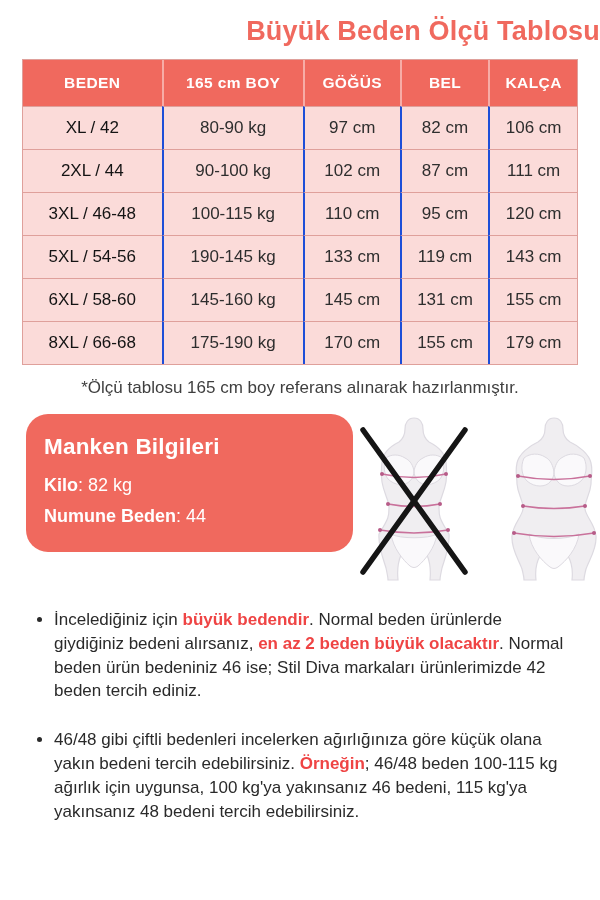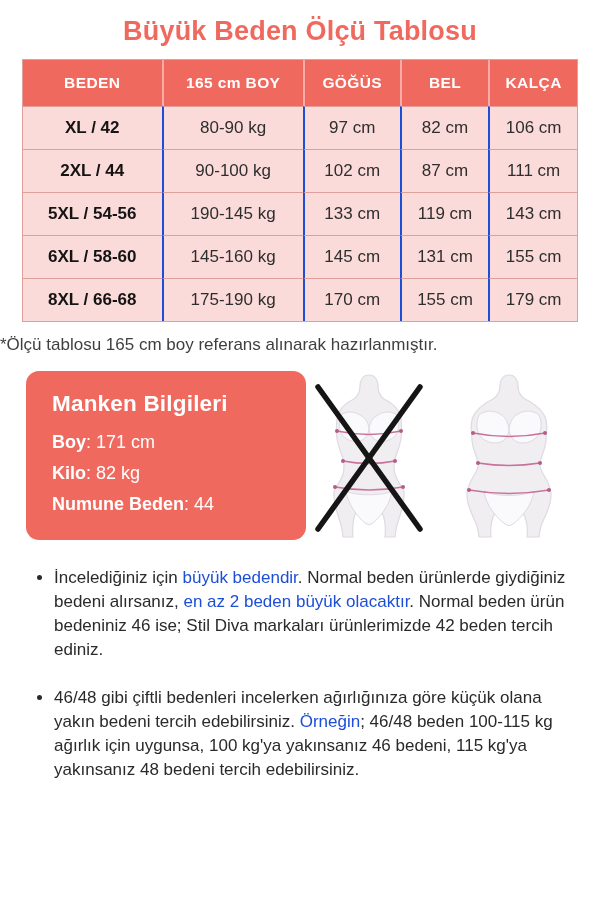--- a/index.html
+++ b/index.html
@@ -3,21 +3,21 @@
 <meta charset="utf-8">
 <style>
   html,body{margin:0;padding:0;background:#ffffff;}
   .page{
     width:600px;height:900px;box-sizing:border-box;
     font-family:"Liberation Sans","DejaVu Sans",sans-serif;
     background:#ffffff;overflow:hidden;
   }
   
   .title{
-    margin:16px 0 12px 0;text-align:center;
+    margin:16px 0 12px 0;text-align:right;
     font-size:27px;font-weight:800;letter-spacing:.2px;
     color:var(--accent,#F0695E);
   }
   
   table.size-table{
     width:556px;margin:0 auto;border-collapse:separate;border-spacing:0;
     border:1px solid var(--row-border,#DFA09B);table-layout:fixed;
   }
   table.size-table th{
     background:var(--accent,#F0695E);color:#ffffff;
@@ -27,56 +27,56 @@
   }
   table.size-table th:first-child{border-left:none;margin-left:17px;}
   table.size-table td{
     background:var(--row-pink,#FBDBD9);
     color:var(--text-body,#2E2E2E);
     font-size:17px;text-align:center;padding:11px 2px;
     border-top:1px solid var(--row-border,#DFA09B);
     border-left:2px solid #1d4ed8;
   }
   table.size-table td:first-child{
-    border-left:none;font-weight:700;color:#141414;font-size:17px;
+    border-left:none;font-weight:400;color:#141414;font-size:17px;
   }
   
   .footnote{
-    margin:13px 0 0 0;
+    margin:13px 0 0 0;text-align:center;
     font-size:17px;color:#3F3F3F;
   }
   
   .info-row{
     margin:16px 24px 0 26px;display:flex;align-items:flex-start;
   }
   .model-box{
-    width:280px;box-sizing:border-box;flex:0 0 auto;
+    width:327px;box-sizing:border-box;flex:0 0 auto;
     background:var(--accent,#F0695E);color:#ffffff;
-    border-radius:13px;padding:20px 26px 18px 26px;
+    border-radius:22px;padding:20px 26px 18px 18px;
   }
   .model-box h2{
     margin:0 0 12px 0;font-size:22.5px;font-weight:800;letter-spacing:.2px;
   }
   .model-box p{
     margin:5px 0;font-size:18px;line-height:1.45;font-weight:400;
   }
   .model-box p strong{font-weight:800;}
   .figures{
     flex:1;display:flex;justify-content:center;gap:14px;margin-top:0px;
   }
   .figures svg{display:block;}
   
   ul.notes{
     margin:26px 30px 0 32px;padding:0 0 0 22px;
     list-style:disc;
   }
   ul.notes li{
     font-size:17px;line-height:1.4;color:#2A2A2A;margin-bottom:25px;
   }
-  ul.notes li strong{font-weight:400;color:#1d4ed8;}
+  ul.notes li strong{font-weight:700;color:#ef4444;}
 </style>
 </head>
 <body>
 
 <div class="page">
 
   <h1 class="title">Büyük Beden Ölçü Tablosu</h1>
 
   <table class="size-table">
     <colgroup>
@@ -104,20 +104,27 @@
           <td>106 cm</td>
         </tr>
         <tr>
           <td>2XL / 44</td>
           <td>90-100 kg</td>
           <td>102 cm</td>
           <td>87 cm</td>
           <td>111 cm</td>
         </tr>
         <tr>
+          <td>3XL / 46-48</td>
+          <td>100-115 kg</td>
+          <td>110 cm</td>
+          <td>95 cm</td>
+          <td>120 cm</td>
+        </tr>
+        <tr>
           <td>5XL / 54-56</td>
           <td>190-145 kg</td>
           <td>133 cm</td>
           <td>119 cm</td>
           <td>143 cm</td>
         </tr>
         <tr>
           <td>6XL / 58-60</td>
           <td>145-160 kg</td>
           <td>145 cm</td>
@@ -134,21 +141,20 @@
       </tbody>
   </table>
 
   <p class="footnote">*Ölçü tablosu 165 cm boy referans alınarak hazırlanmıştır.</p>
 
   <div class="info-row">
 
     <div class="model-box">
       <h2>Manken Bilgileri</h2>
       <div>
-          <p><strong>Boy</strong>: 171 cm</p>
           <p><strong>Kilo</strong>: 82 kg</p>
           <p><strong>Numune Beden</strong>: 44</p>
         </div>
     </div>
 
     <div class="figures">
 
       <svg width="122" height="168" viewBox="0 0 122 168">
         <path d="M61 4 C55 4 52 9 52 15 C52 19 51 24 46 28 C38 32 30 39 29 48
              C28 57 28 60 29 68 C31 80 36 86 36 94 C36 102 36 104 26 120

